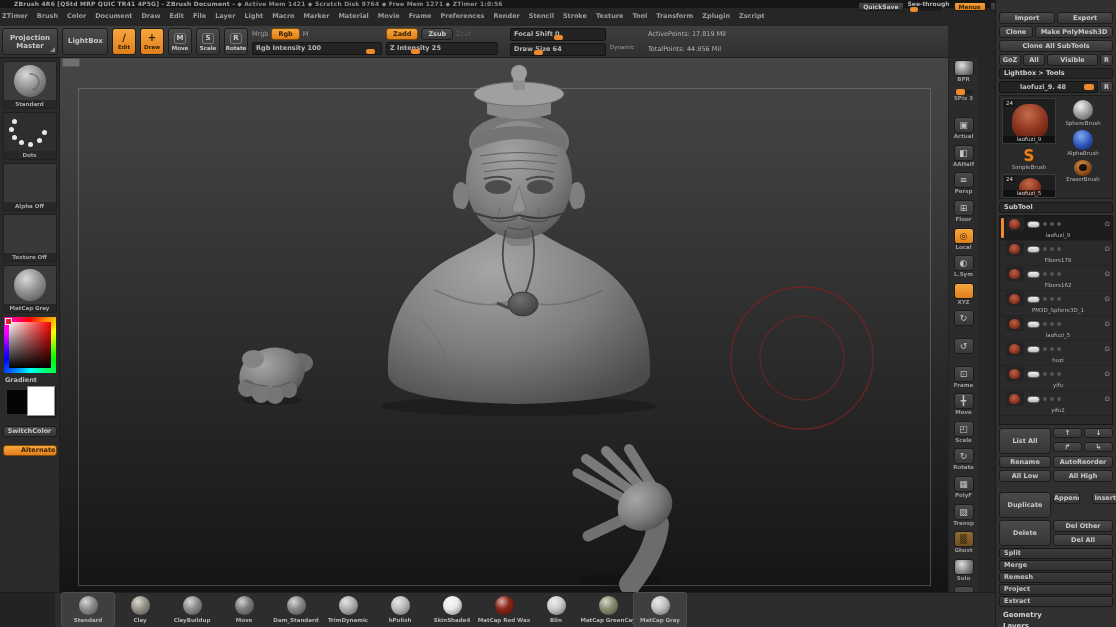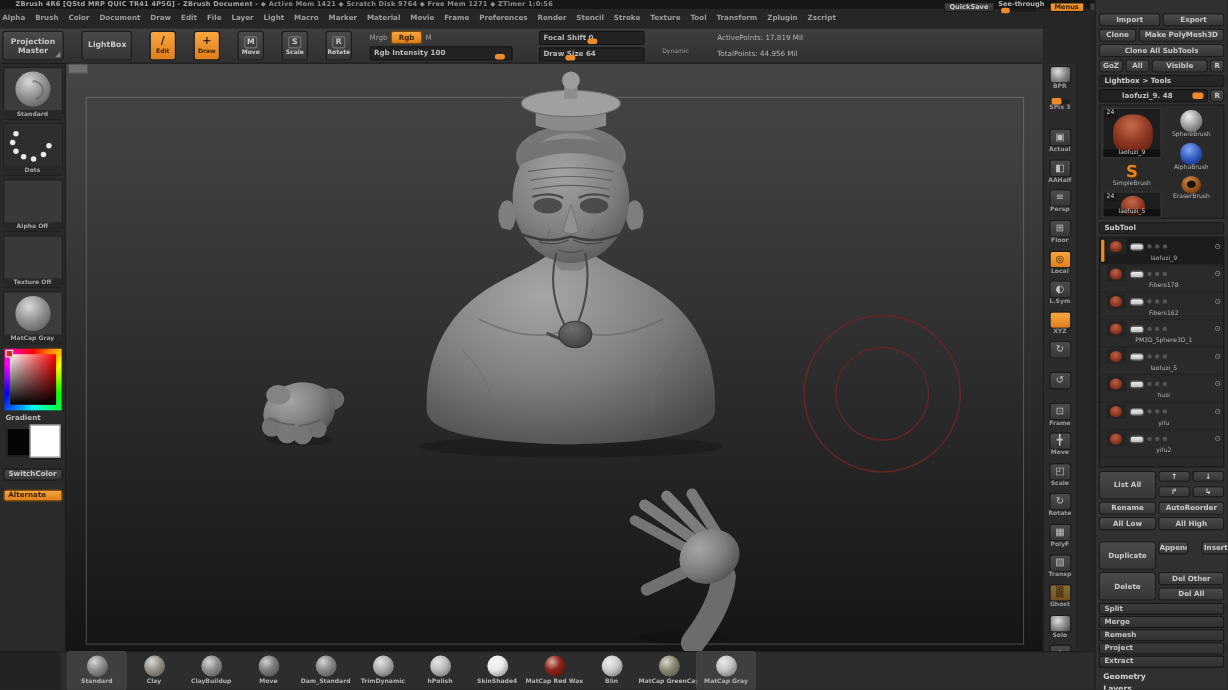--- a/index.html
+++ b/index.html
@@ -15,21 +15,21 @@
   #topright{position:absolute;right:2px;top:0;height:12px;display:flex;align-items:center;gap:4px}
   .tiny-btn{height:9px;padding:0 4px;font-size:6px;font-weight:700;color:#c9c9c9;background:linear-gradient(#474747,#333);border:1px solid #191919;border-radius:2px;line-height:7px}
   .tiny-btn.orange{background:linear-gradient(#f5a03a,#e2821f);color:#3a2300}
   .seethrough{display:flex;flex-direction:column;align-items:flex-start}
   .seethrough .lbl{font-size:6px;color:#b5b5b5;font-weight:700;line-height:6px}
   .seethrough .trk{width:34px;height:3px;background:#1d1d1d;border-radius:2px;position:relative;margin-top:1px}
   .seethrough .trk i{position:absolute;left:2px;top:-1px;width:8px;height:5px;background:#ED8A2B;border-radius:2px}
   .win-ic{width:9px;height:9px;background:linear-gradient(#484848,#343434);border:1px solid #1a1a1a;border-radius:2px;font-size:6px;line-height:8px;text-align:center;color:#aaa}
 
   
-  #toolbar{position:absolute;left:0;top:26px;width:948px;height:32px;background:linear-gradient(#3e3e3e,#303030);border-bottom:1px solid #1b1b1b;display:flex;padding:2px 2px;gap:16px}
+  #toolbar{position:absolute;left:0;top:26px;width:948px;height:32px;background:linear-gradient(#3e3e3e,#303030);border-bottom:1px solid #1b1b1b;display:flex;padding:2px 2px;gap:4px}
   .btn{background:linear-gradient(#4a4a4a,#363636);border:1px solid #1c1c1c;border-radius:3px;color:#c9c9c9;font-weight:700;text-align:center}
   .pm-btn{width:56px;height:27px;font-size:7px;line-height:8px;padding-top:5px;position:relative}
   .pm-btn i{position:absolute;right:2px;bottom:2px;width:0;height:0;border-left:5px solid transparent;border-bottom:5px solid #8a8a8a}
   .lb-btn{width:46px;height:27px;font-size:7px;line-height:25px;text-align:left;padding-left:5px}
   .sq-btn{width:24px;height:27px;font-size:6px;position:relative;padding-top:3px}
   .sq-btn .ic{display:block;font-size:10px;line-height:12px;color:#d5d5d5}
   .sq-btn .cap{display:block;font-size:5.5px;line-height:7px}
   .sq-btn.orange{background:linear-gradient(#f7a63e,#e07e1c);color:#3a2300}
   .sq-btn.orange .ic{color:#2e1c00}
   .msr .ic{font-size:7px;border:1px solid #777;border-radius:2px;width:12px;margin:1px auto 1px;line-height:9px;height:11px;color:#cfcfcf}
@@ -55,21 +55,21 @@
     box-shadow:-3px 8px 0 #e8e8e8,0px 16px 0 #e8e8e8,7px 21px 0 #e8e8e8,16px 23px 0 #e8e8e8,25px 19px 0 #e8e8e8,30px 11px 0 #e8e8e8}
   .empty-view{background:#393939}
   .picker{width:52px;height:56px;margin:4px auto 0;background:conic-gradient(#f00,#ff0,#0f0,#0ff,#00f,#f0f,#f00);padding:5px;position:relative}
   .picker .field{width:100%;height:100%;background:linear-gradient(to bottom,rgba(0,0,0,0),#000),linear-gradient(to right,#fff,#f00)}
   .picker .sel{position:absolute;left:1px;top:1px;width:7px;height:7px;background:#d22;border:1px solid #eee}
   .lt-text{font-size:6.5px;font-weight:700;color:#bdbdbd;padding-left:5px;margin-top:3px}
   .swatches{position:relative;height:32px;margin-top:2px}
   .sw-main{position:absolute;left:6px;top:3px;width:24px;height:26px;background:#050505;border:1px solid #2e2e2e}
   .sw-sec{position:absolute;left:27px;top:0;width:28px;height:30px;background:#fff;border:1px solid #909090;box-shadow:1px 1px 2px rgba(0,0,0,.6)}
   .lt-btn{display:block;width:54px;margin:8px auto 0;height:11px;font-size:6.5px;line-height:9px}
-  .lt-btn.orange{background:linear-gradient(#f7a63e,#e07e1c);color:#3a2300;border:1px solid #7a4a00;text-align:left;padding-left:4px}
+  .lt-btn.orange{background:linear-gradient(#f7a63e,#e07e1c);color:#3a2300;border:1px solid #7a4a00;text-align:right;padding-left:4px}
 
   
   #canvas{position:absolute;left:60px;top:58px;width:888px;height:534px;background:linear-gradient(180deg,#454545 0%,#404040 15%,#2f2f2f 48%,#191919 92%,#141414 100%)}
   #canvas svg{display:block}
   #hscroll-nub{position:absolute;left:62px;top:58px;width:18px;height:9px;background:#6f6f6f;border:1px solid #555;border-radius:1px}
 
   
   #right-shelf{position:absolute;left:948px;top:58px;width:30px;height:534px;background:#2b2b2b;border-left:1px solid #202020;padding-top:1px}
   .rs-item{width:27px;margin:0 auto;text-align:center;height:26.6px}
   .rs-icon{width:20px;height:16px;margin:1px auto 0;background:linear-gradient(#4b4b4b,#373737);border:1px solid #1c1c1c;border-radius:3px;font-size:9px;line-height:15px;color:#c2c2c2;overflow:hidden}
@@ -132,21 +132,21 @@
 </style>
 </head>
 <body>
 
 <div id="titlebar">
   <div class="t"><b>ZBrush 4R6 [QStd MRP QUIC TR41 4P5G] - ZBrush Document -</b> <span>◆ Active Mem 1421  ◆ Scratch Disk 9764  ◆ Free Mem 1271  ◆ ZTimer 1:0:56</span></div>
 </div>
 
 <div id="menubar">
 
-<div class="menu-item">Alpha</div>
+<div class="menu-item">ZTimer</div>
     <div class="menu-item">Brush</div>
     <div class="menu-item">Color</div>
     <div class="menu-item">Document</div>
     <div class="menu-item">Draw</div>
     <div class="menu-item">Edit</div>
     <div class="menu-item">File</div>
     <div class="menu-item">Layer</div>
     <div class="menu-item">Light</div>
     <div class="menu-item">Macro</div>
     <div class="menu-item">Marker</div>
@@ -207,20 +207,28 @@
 
   <div class="col2" style="width:130px">
     <div class="rowflex">
       <span class="flat-lbl">Mrgb</span>
       <span class="btn mini-btn orange">Rgb</span>
       <span class="flat-lbl">M</span>
     </div>
     <div class="zslider" style="--v:88"><span>Rgb Intensity 100</span><i></i></div>
   </div>
 
+  <div class="col2" style="width:112px">
+    <div class="rowflex">
+      <span class="btn mini-btn orange">Zadd</span>
+      <span class="btn mini-btn">Zsub</span>
+      <span class="flat-lbl dim">Zcut</span>
+    </div>
+    <div class="zslider" style="--v:22"><span>Z Intensity 25</span><i></i></div>
+  </div>
 
   <div class="col2" style="width:96px;margin-left:8px">
     <div class="zslider" style="--v:46"><span>Focal Shift 0</span><i></i></div>
     <div class="zslider" style="--v:24"><span>Draw Size 64</span><i></i></div>
   </div>
   <div class="col2" style="width:28px">
     <span class="flat-lbl" style="visibility:hidden">.</span>
     <span class="flat-lbl" style="font-size:5.5px">Dynamic</span>
   </div>
 

